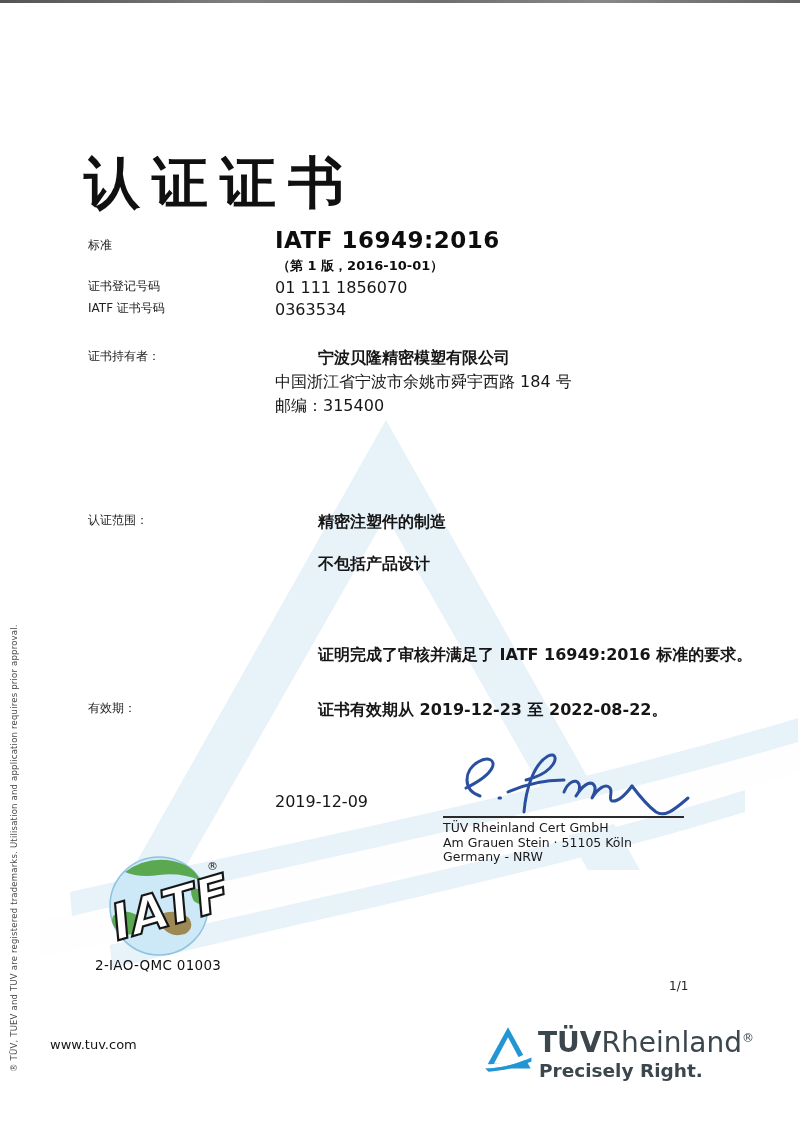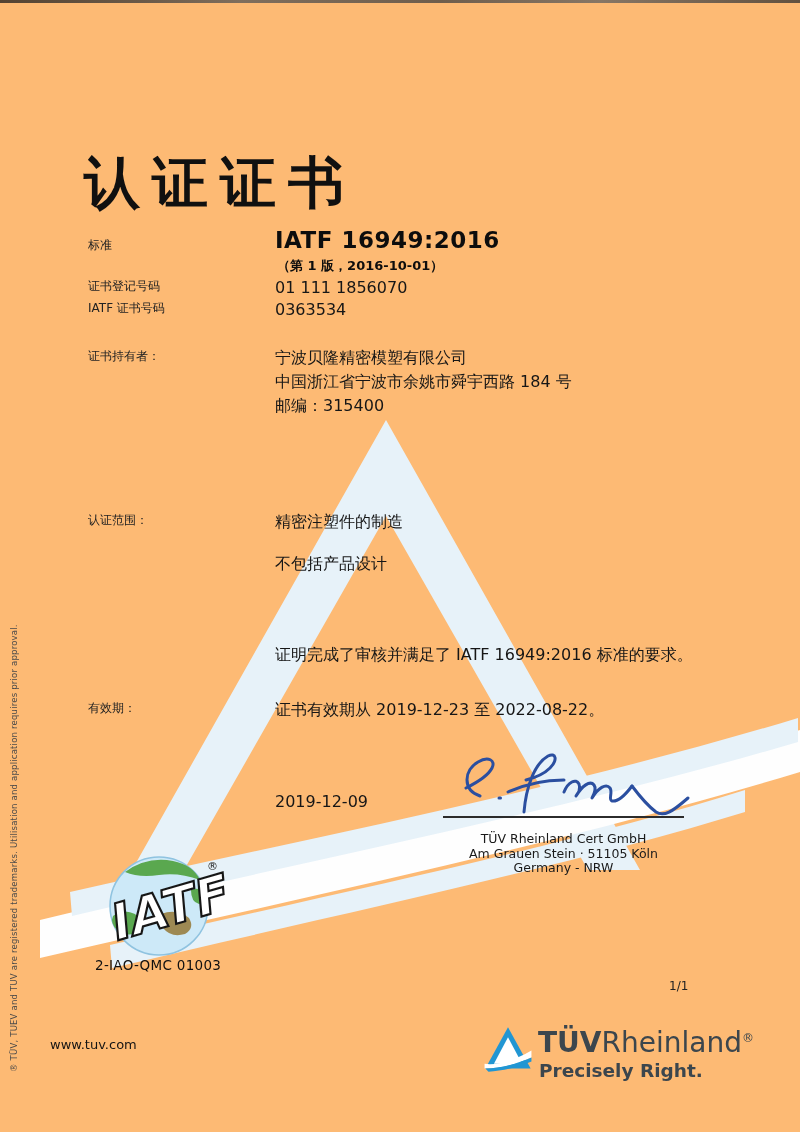--- a/index.html
+++ b/index.html
@@ -1,35 +1,35 @@
 <!DOCTYPE html>
 <html><head>
 <meta charset="utf-8">
 <style>
   html,body{margin:0;padding:0;background:#e9e9e9;}
   .page{
     position:relative;width:800px;height:1132px;margin:0 auto;
-    background:#fdba74;overflow:hidden;
+    background:#ffffff;overflow:hidden;
     font-family:"DejaVu Sans","Liberation Sans",sans-serif;
     color:#1f1f1f;
   }
   .scan-edge-top{position:absolute;top:0;left:0;width:100%;height:3px;
     background:linear-gradient(90deg,#1c1c1c 0%,#3a3a3a 18%,#555 30%,#3f3f3f 55%,#606060 75%,#2e2e2e 100%);
     opacity:.75;}
   .watermark{position:absolute;top:0;left:0;width:800px;height:1132px;z-index:0;}
   .content{position:absolute;top:0;left:0;width:800px;height:1132px;z-index:1;}
   .abs{position:absolute;}
   .cert-title{left:84px;top:146px;font-size:56px;font-weight:700;letter-spacing:12px;color:#101010;}
   .lbl{left:88px;font-size:12px;font-weight:500;color:#222;}
   .val{left:275px;font-size:16px;color:#161616;}
-  .b{font-weight:400;}
+  .b{font-weight:700;margin-left:43px;}
   .std-head{left:275px;top:227px;font-size:23px;font-weight:700;letter-spacing:.5px;color:#0d0d0d;}
   .std-ed{left:277px;top:257px;font-size:13px;font-weight:700;color:#0d0d0d;}
   .sig-line{left:443px;top:816px;width:241px;height:2px;background:#2b2b2b;}
-  .sig-block{left:443px;top:821px;width:241px;text-align:center;font-size:12.5px;line-height:14.5px;color:#1a1a1a;margin-top:11px;}
+  .sig-block{left:443px;top:821px;width:241px;text-align:left;font-size:12.5px;line-height:14.5px;color:#1a1a1a;}
   .sig-svg{left:452px;top:748px;}
   .iatf-code{left:95px;top:957px;font-size:13.5px;color:#101010;letter-spacing:.3px;}
   .page-num{left:669px;top:979px;font-size:12px;color:#222;}
   .site{left:50px;top:1037px;font-size:13px;color:#141414;}
   .brand-line{left:538px;top:1026px;font-size:28px;color:#3c464d;white-space:nowrap;}
   .brand-line .bold{font-weight:700;}
   .brand-line sup{font-size:12px;vertical-align:super;}
   .tagline{left:539px;top:1060px;font-size:18.5px;font-weight:700;color:#3c464d;}
   .side-note{
     left:9px;top:1072px;transform:rotate(-90deg);transform-origin:0 0;

